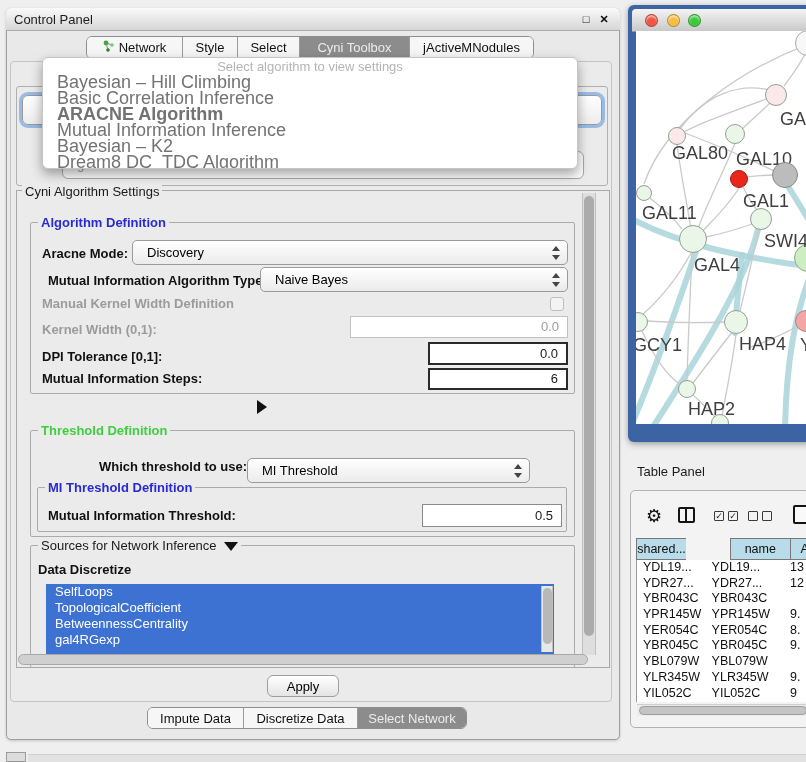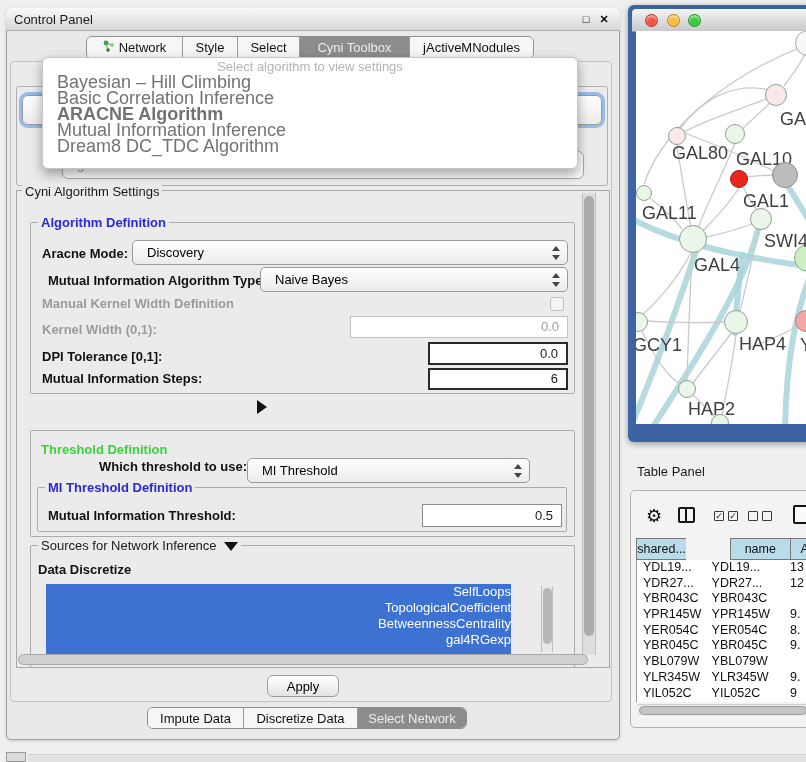--- a/index.html
+++ b/index.html
@@ -58,22 +58,22 @@
         background:linear-gradient(#ffffff,#ebebeb); font-size:13px; line-height:23px; padding-left:14px;
         color:#000; }
   .combo .arrows { position:absolute; right:7px; top:4px; width:8px; height:16px; }
   .arr-up, .arr-dn { position:absolute; left:0; width:0; height:0; border-left:4px solid transparent; border-right:4px solid transparent; }
   .arr-up { top:1px; border-bottom:5px solid #444; }
   .arr-dn { bottom:1px; border-top:5px solid #444; }
   .field { position:absolute; background:#fff; text-align:right; padding-right:8px; font-size:13px; }
   .vscroll { position:absolute; background:#dedede; border-left:1px solid #c0c0c0; border-right:1px solid #c0c0c0; }
   .vthumb { position:absolute; left:1px; background:#ababab; border-radius:5px; }
   .hscroll-pill { position:absolute; background:#d0d0d0; border:1px solid #a8a8a8; border-radius:6px; }
-  #attr-list { position:absolute; left:46px; top:584px; width:465px; height:70px;
-        background:var(--sel-blue,#3d72d3); overflow:hidden;text-align:right; }
+  #attr-list { position:absolute; left:46px; top:584px; width:508px; height:70px;
+        background:var(--sel-blue,#3d72d3); overflow:hidden; }
   .attr-item { height:16px; line-height:16px; color:#fff; font-size:13px; padding-left:9px; white-space:nowrap; }
   .tri-right { display:inline-block; width:0; height:0; border-top:7px solid transparent; border-bottom:7px solid transparent; border-left:10px solid #111; vertical-align:middle; }
   .tri-down  { display:inline-block; width:0; height:0; border-left:7px solid transparent; border-right:7px solid transparent; border-top:9px solid #111; vertical-align:middle; }
   .checkbox { position:absolute; width:14px; height:14px; border:1px solid #bdbdbd; border-radius:3px; background:#f3f3f3; }
 
   #apply-btn { position:absolute; left:267px; top:675px; width:72px; height:22px; border:1px solid #9e9e9e;
         border-radius:6px; background:linear-gradient(#ffffff,#e4e4e4); font-size:13px; font-family:inherit; }
 
   
   #bottom-tabs { position:absolute; left:147px; top:707px; height:22px; display:flex;
@@ -167,20 +167,21 @@
     <span>gal4filtered.sif default node</span>
   </div>
 
   <div id="popup">
     <div id="popup-prompt">Select algorithm to view settings</div>
     <div id="algo-list">
         <div class="dd-item">Bayesian – Hill Climbing</div>
         <div class="dd-item">Basic Correlation Inference</div>
         <div class="dd-item bold">ARACNE Algorithm</div>
         <div class="dd-item">Mutual Information Inference</div>
+        <div class="dd-item">Bayesian – K2</div>
         <div class="dd-item">Dream8 DC_TDC Algorithm</div>
       </div>
   </div>
 
   <div id="settings"></div>
   <span class="chip" style="left:22px; top:184px;">Cyni Algorithm Settings</span>
 
   <div class="group" style="left:30px; top:222px; width:545px; height:172px;"></div>
   <span class="chip" style="left:38px; top:215px; color:var(--title-blue); font-weight:bold;">Algorithm Definition</span>
 
@@ -216,21 +217,21 @@
   </div>
 
   <span class="lbl" style="left:42px; top:371px;">Mutual Information Steps:</span>
   <div class="field" style="left:428px; top:368px; width:140px; height:22px; line-height:18px; border:2px solid #2a2a2a;">
     <span>6</span>
   </div>
 
   <span class="tri-right" style="position:absolute; left:257px; top:400px;"></span>
 
   <div class="group" style="left:30px; top:430px; width:545px; height:107px;"></div>
-  <span class="chip" style="left:38px; top:442px; color:var(--title-green); font-weight:bold;">Threshold Definition</span>
+  <span class="chip" style="left:38px; top:423px; color:var(--title-green); font-weight:bold;">Threshold Definition</span>
 
   <span class="lbl" style="left:99px; top:459px;">Which threshold to use:</span>
   <div class="combo" style="left:247px; top:458px; width:283px; height:25px;">
     <span>MI Threshold</span>
     <span class="arrows">
         <i class="arr-up"></i>
         <i class="arr-dn"></i>
       </span>
   </div>
 

